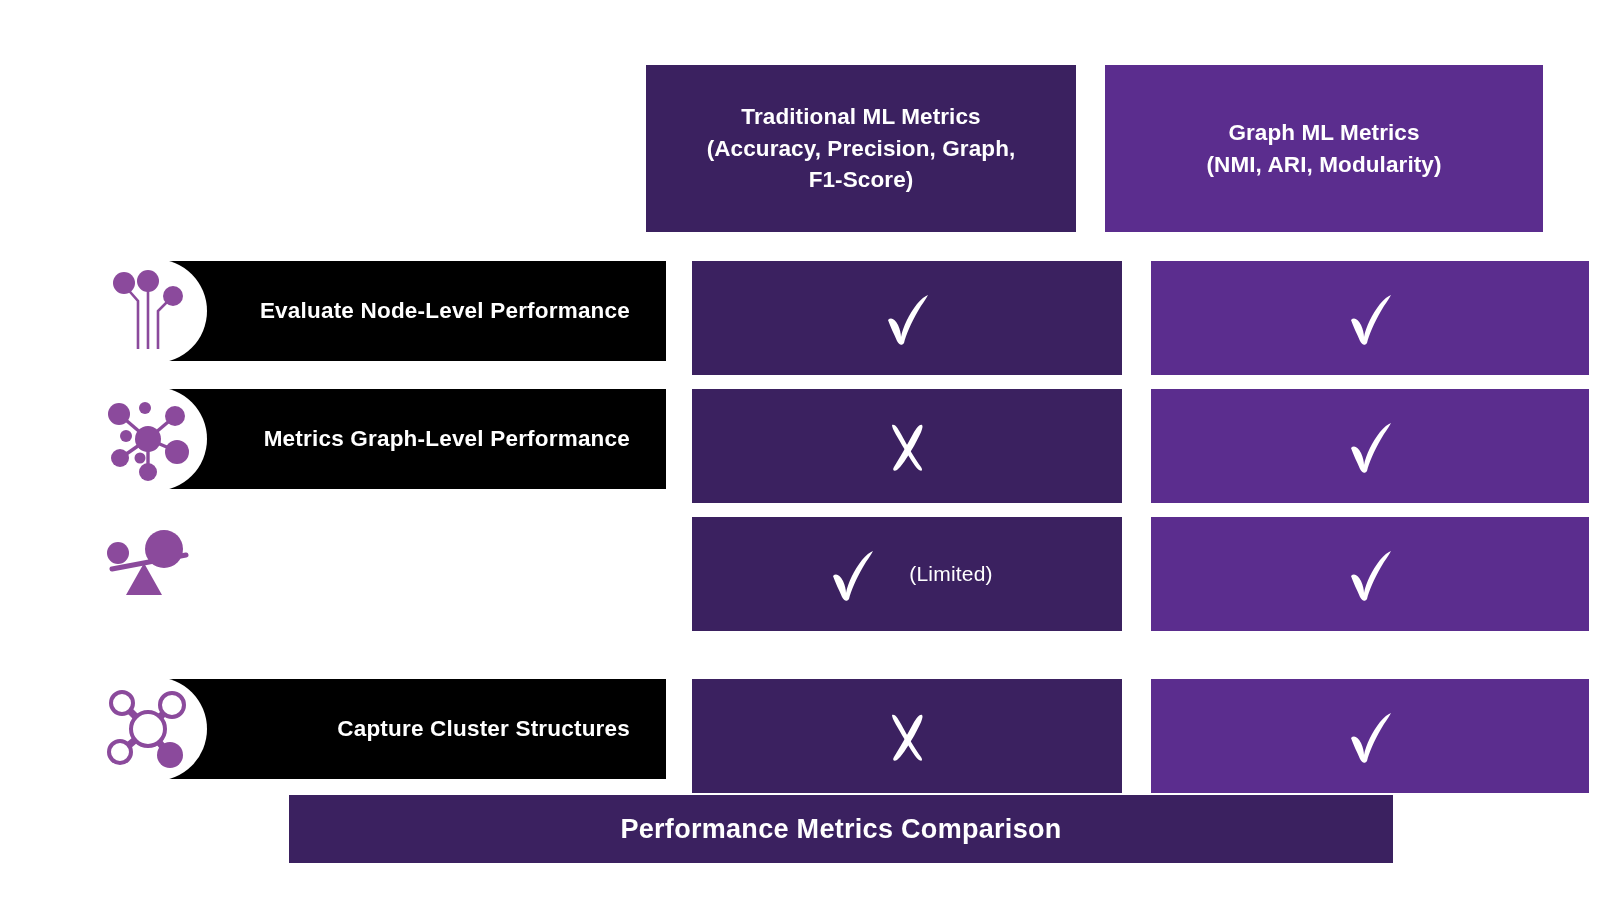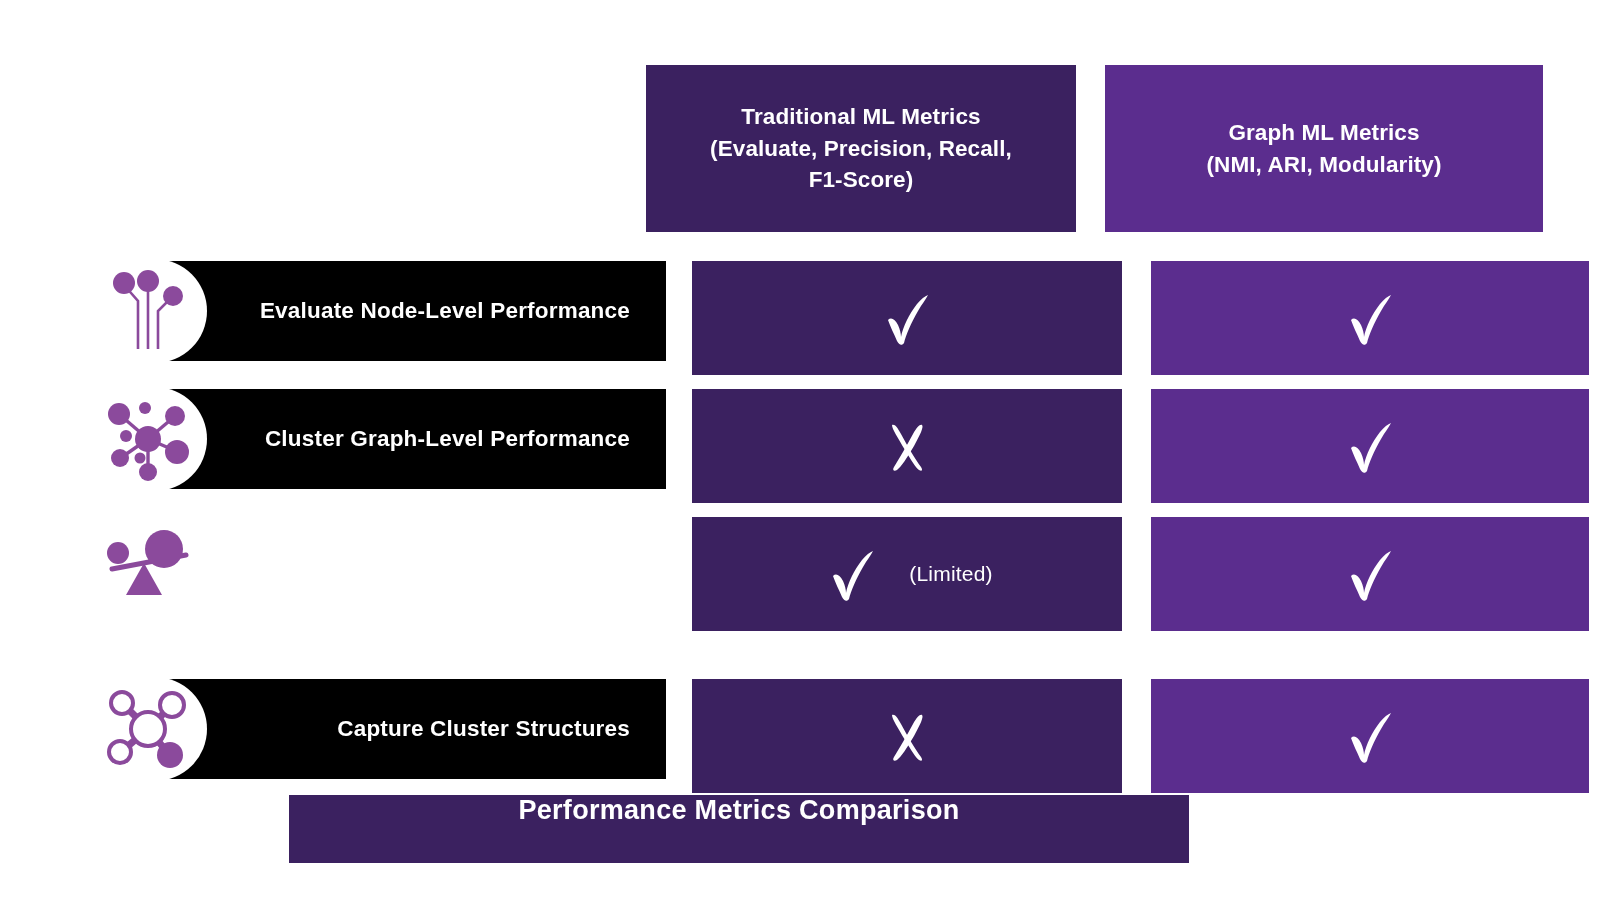--- a/index.html
+++ b/index.html
@@ -145,41 +145,42 @@
     letter-spacing: 0.2px;
     white-space: nowrap;
   }
   .cell.has-note { justify-content: center; }
 
   
   #footer-bar {
     position: absolute;
     left: 289px;
     top: 795px;
-    width: 900px;
+    width: 1104px;
     height: 68px;
     background: #3B2160;
     display: flex;
+    align-items: center;
     justify-content: center;
   }
   #footer-bar .footer-text {
     color: #ffffff;
     font-size: 27px;
     font-weight: bold;
     letter-spacing: 0.3px;
   }
 </style>
 </head>
 <body>
 
 <div class="stage">
 
   <div class="col-header" id="col-header-traditional">
     <div class="head-text">Traditional ML Metrics
-(Evaluate, Precision, Recall,
+(Accuracy, Precision, Graph,
 F1-Score)</div>
   </div>
 
   <div class="col-header" id="col-header-graph">
     <div class="head-text">Graph ML Metrics
 (NMI, ARI, Modularity)</div>
   </div>
 
   <div class="row row-0">
     <div class="label-bar">
@@ -216,21 +217,21 @@
                    C50 12 46 17 42 24 C35 36 30 48 28 56
                    C26 59 23 58 21 54 C18 47 14 39 12 33 Z" fill="#ffffff"></path>
         </svg>
       </span>
     </div>
   </div>
 
   <div class="row row-1">
     <div class="label-bar">
       <div class="notch"></div>
-      <span class="label-text">Cluster Graph-Level Performance</span>
+      <span class="label-text">Metrics Graph-Level Performance</span>
     </div>
     <div class="row-icon">
       <svg viewBox="0 0 92 88">
         <g stroke="#8B4A9C" stroke-width="3.4">
           <path d="M44 44 L16 20"></path>
           <path d="M44 44 L70 22"></path>
           <path d="M44 44 L72 56"></path>
           <path d="M44 44 L18 62"></path>
           <path d="M44 44 L44 76"></path>
         </g>

